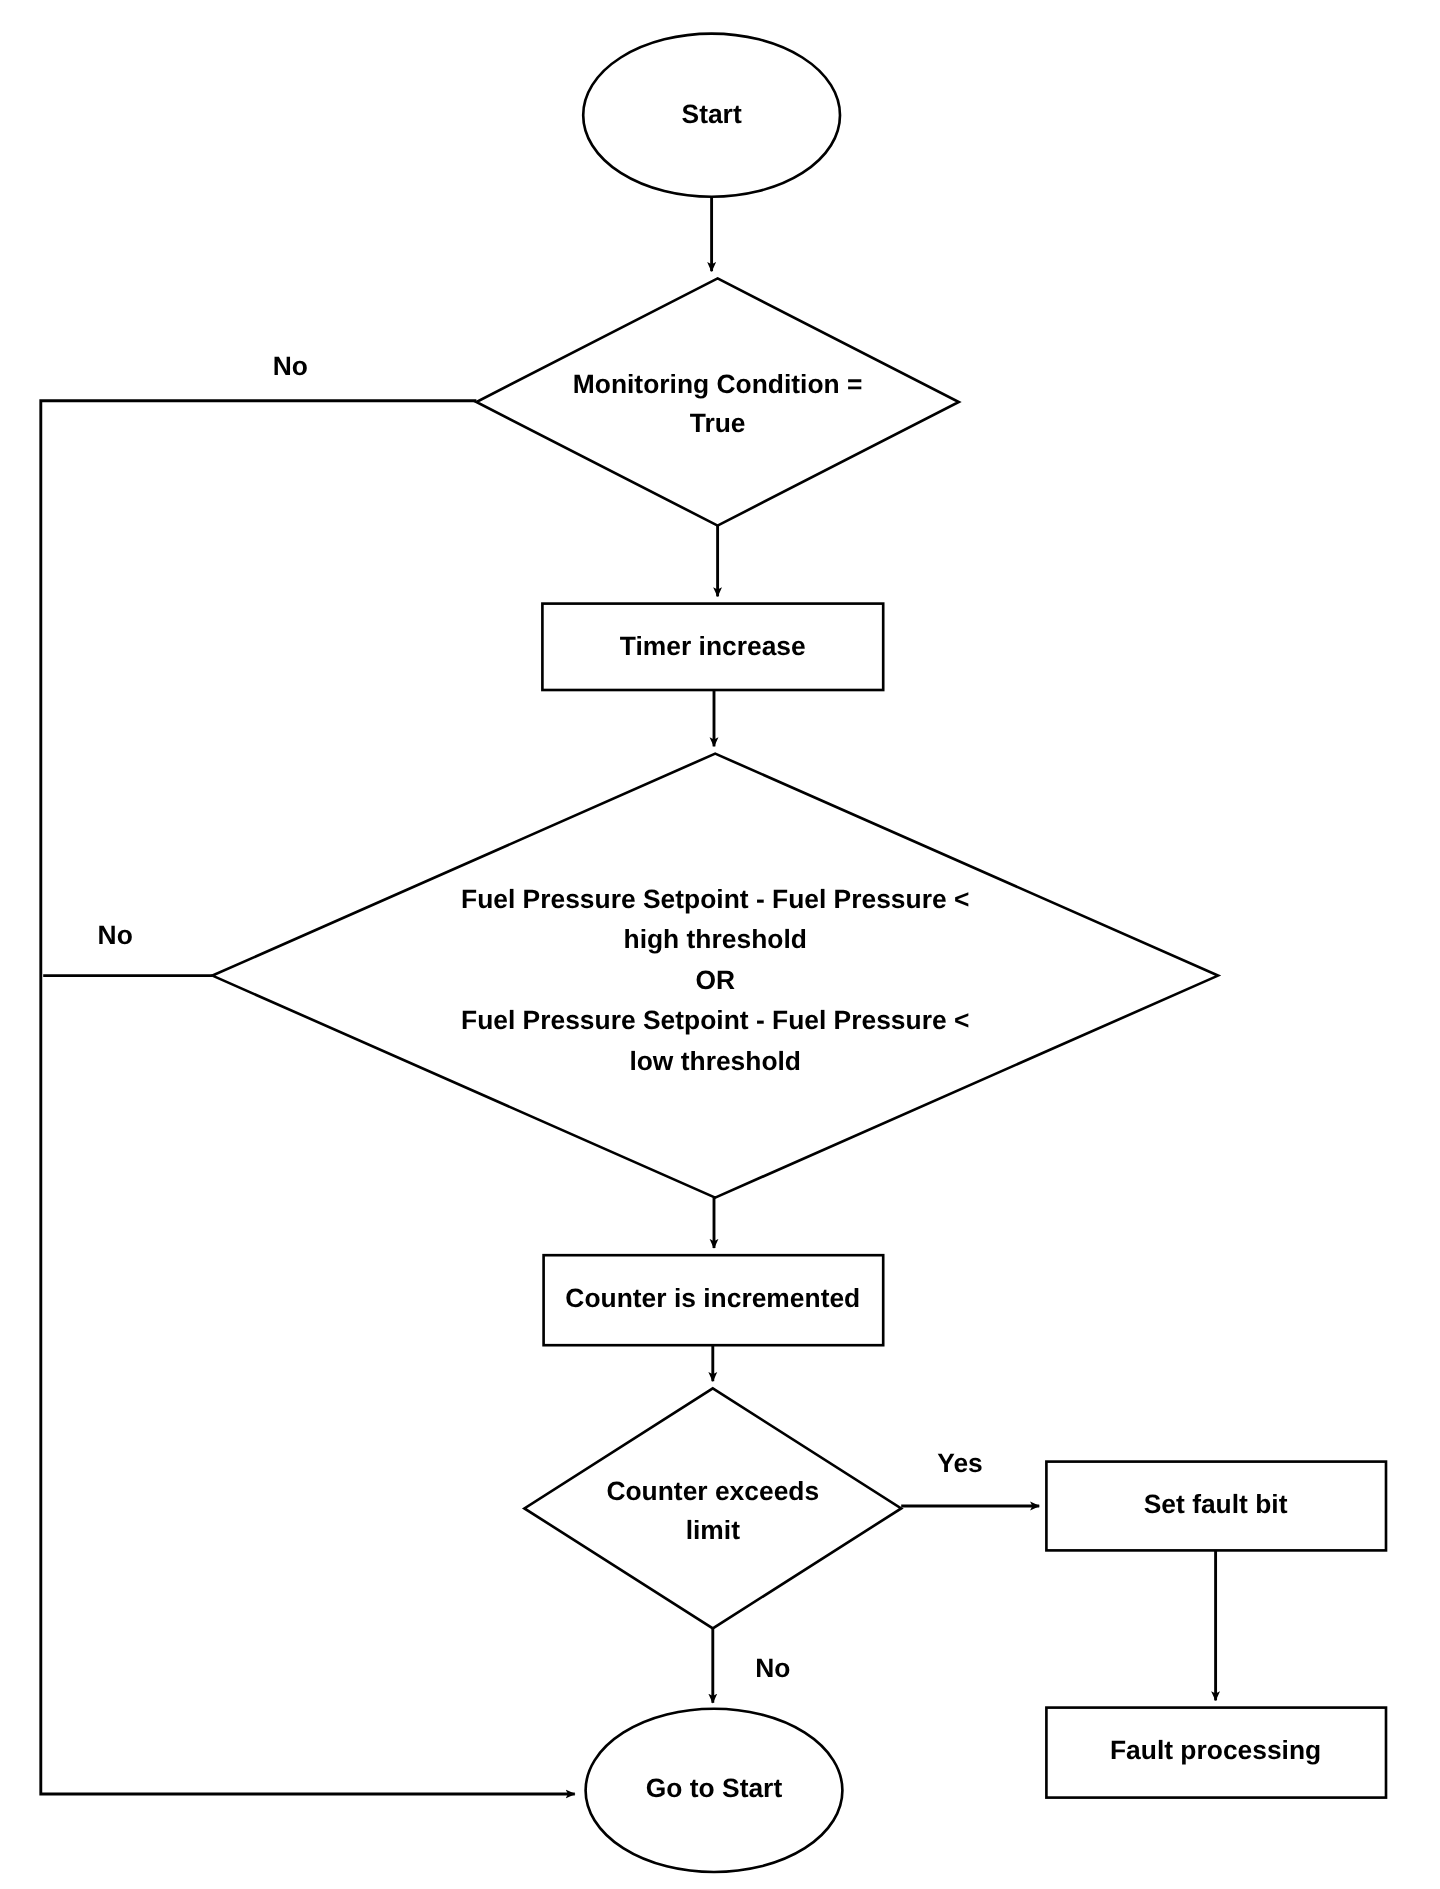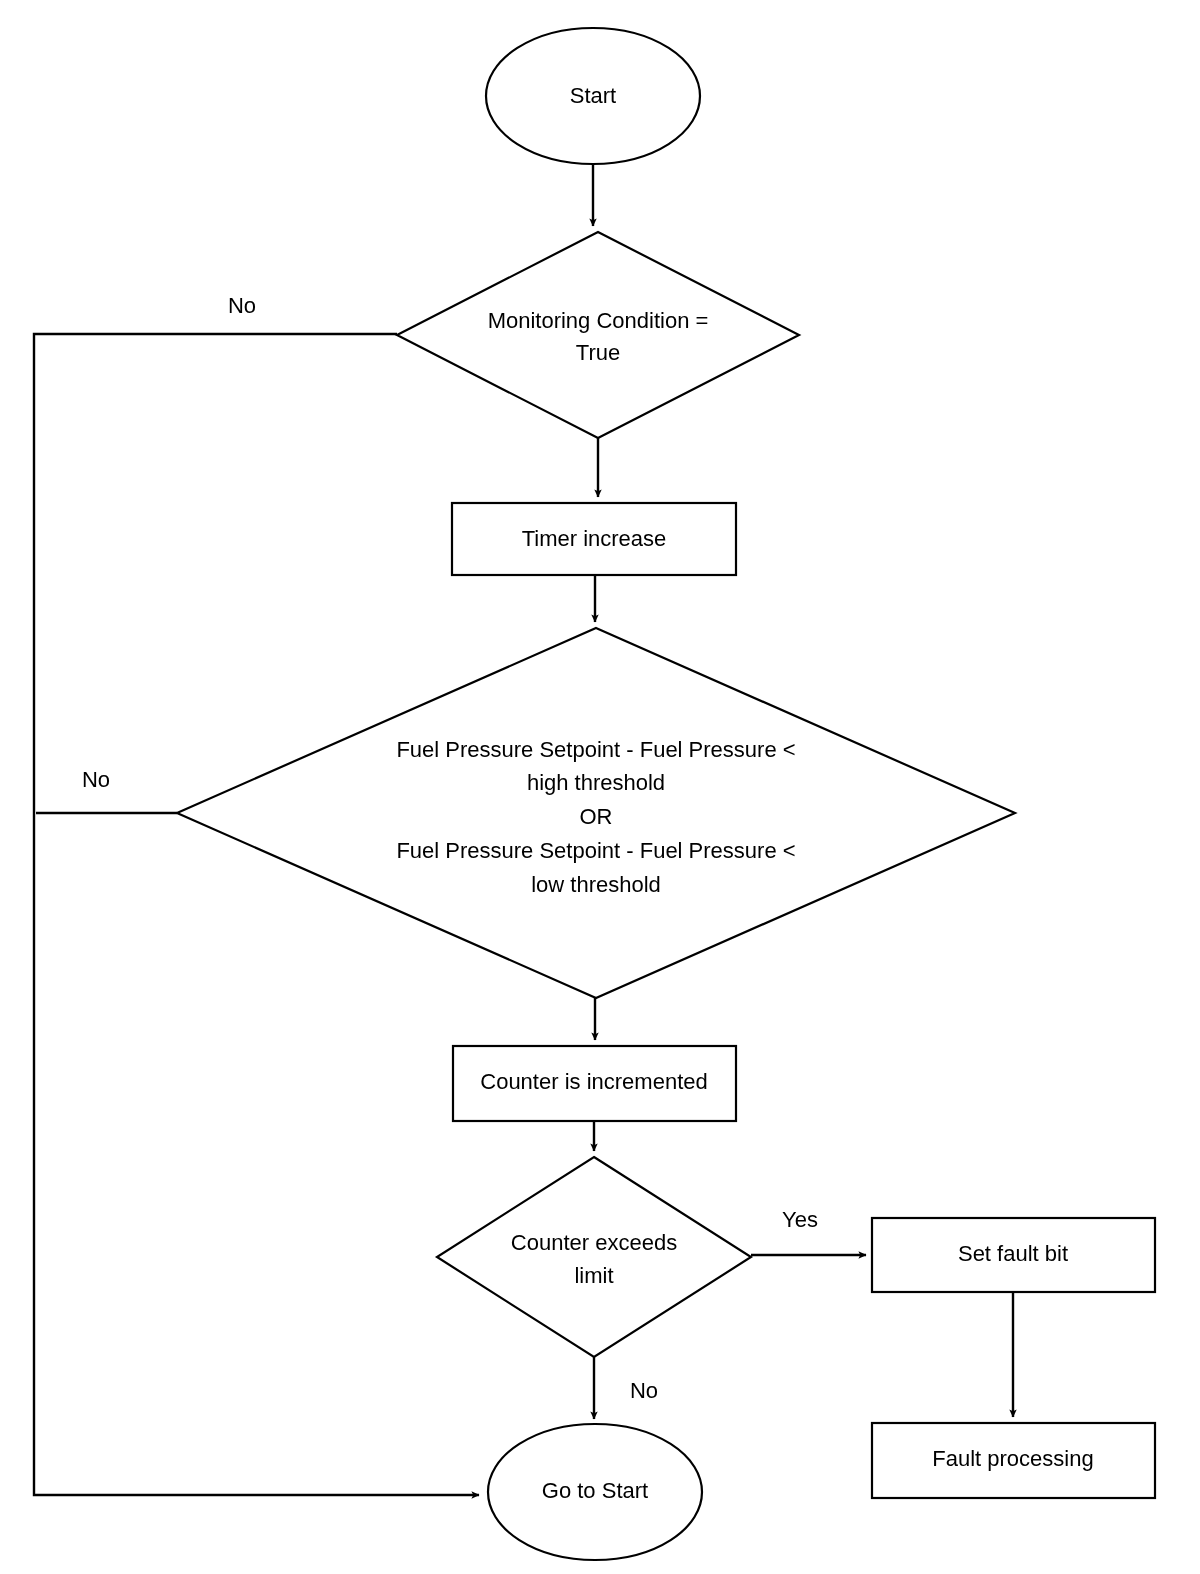--- a/index.html
+++ b/index.html
@@ -11,20 +11,21 @@
     width: 1200px;
     height: 1574px;
     font-family: "Liberation Sans", sans-serif;
     overflow: hidden;
   }
   #flowchart-root {
     position: relative;
     width: 1200px;
     height: 1574px;
     background: #ffffff;
+    font-weight: bold;
   }
   svg#flow-svg {
     position: absolute;
     top: 0;
     left: 0;
     width: 1200px;
     height: 1574px;
     display: block;
   }
   .shape-outline {

